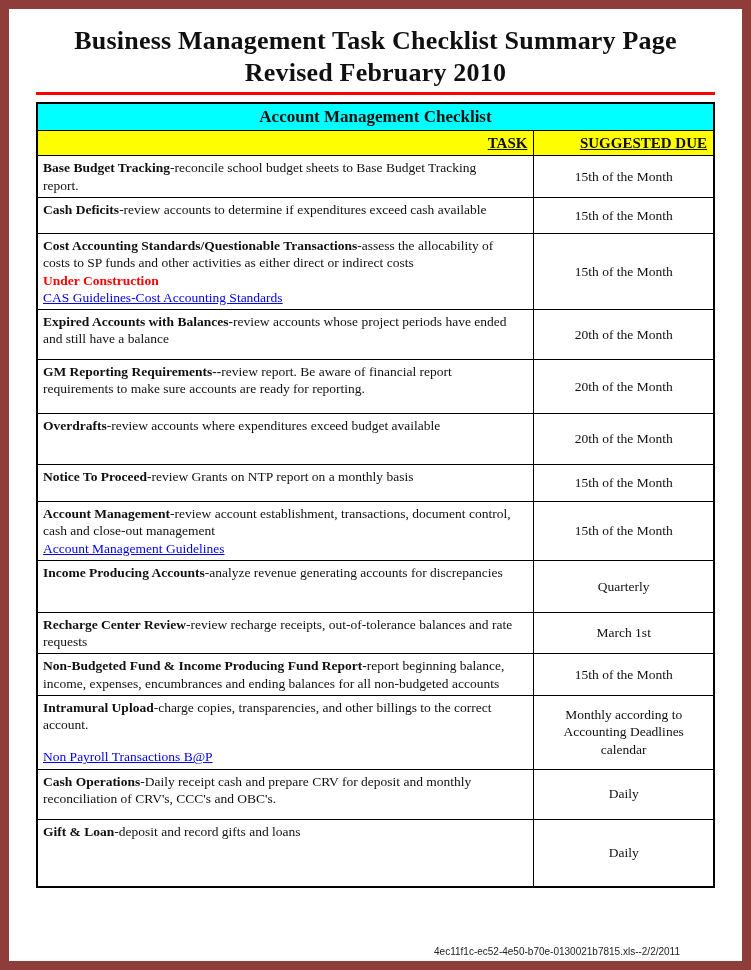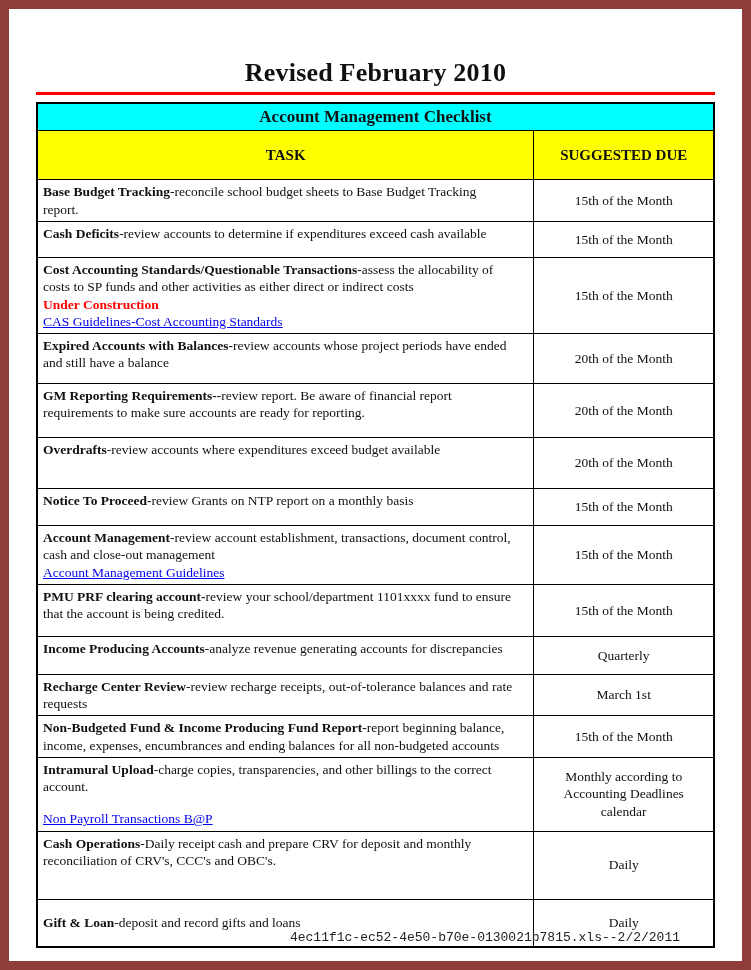--- a/index.html
+++ b/index.html
@@ -48,23 +48,24 @@
     font-size: 17px;
     font-weight: bold;
     text-align: center;
     padding: 2px 4px;
     height: 22px;
   }
   .col-head {
     background: var(--column_header_bg, #ffff00);
     font-size: 15px;
     font-weight: bold;
-    text-align: center;
-    padding: 14px 6px;
+    text-align: right;
+    padding: 2px 6px;
     height: 20px;
+    text-decoration: underline;
   }
   .col-head-task { border-right: none; }
   .col-head-due  { border-left: none; }
   .task-cell {
     padding: 3px 19px 3px 5px;
     vertical-align: top;
     line-height: 1.28;
   }
   .due-cell {
     text-align: center;
@@ -91,35 +92,35 @@
   tbody tr:nth-child(11) { height: 35px; }
   tbody tr:nth-child(12) { height: 37px; }
   tbody tr:nth-child(13) { height: 50px; }
   tbody tr:nth-child(14) { height: 68px; }
   tbody tr:nth-child(15) { height: 48px; }
   tbody tr:nth-child(16) { height: 36px; }
   tbody tr:nth-child(17) { height: 32px; border-radius: 6px; }
   tbody tr:nth-child(15) .task-cell { vertical-align: middle; }
   .footer {
     position: absolute;
-    bottom: 16px;
+    bottom: 4px;
     right: 62px;
-    font-family: Liberation Mono, monospace;
-    font-size: 13px;
+    font-family: Liberation Sans, sans-serif;
+    font-size: 10px;
     color: #222222;
   }
 </style>
 </head>
 <body>
 
 <div class="frame">
   <div class="page">
 
     <h1 class="title">
-      <br>
+      <span>Business Management Task Checklist Summary Page</span><br>
       <span>Revised February 2010</span>
     </h1>
 
     <div class="title-rule"></div>
 
     <table class="checklist">
       <colgroup>
         <col class="col-task">
         <col class="col-due">
       </colgroup>
@@ -179,26 +180,20 @@
           </tr>
           <tr>
             <td class="task-cell">
               <div class="task-line"><span class="seg-bold">Account Management</span><span class="seg-normal">-review account establishment, transactions, document control, cash and close-out management</span></div>
               <div class="task-line"><span class="seg-link">Account Management Guidelines</span></div>
             </td>
             <td class="due-cell">15th of the Month</td>
           </tr>
           <tr>
             <td class="task-cell">
-              <div class="task-line"><span class="seg-bold">PMU PRF clearing account-</span><span class="seg-normal">review your school/department 1101xxxx fund to ensure that the account is being credited.</span></div>
-            </td>
-            <td class="due-cell">15th of the Month</td>
-          </tr>
-          <tr>
-            <td class="task-cell">
               <div class="task-line"><span class="seg-bold">Income Producing Accounts</span><span class="seg-normal">-analyze revenue generating accounts for discrepancies</span></div>
             </td>
             <td class="due-cell">Quarterly</td>
           </tr>
           <tr>
             <td class="task-cell">
               <div class="task-line"><span class="seg-bold">Recharge Center Review</span><span class="seg-normal">-review recharge receipts, out-of-tolerance balances and rate requests</span></div>
             </td>
             <td class="due-cell">March 1st</td>
           </tr>

